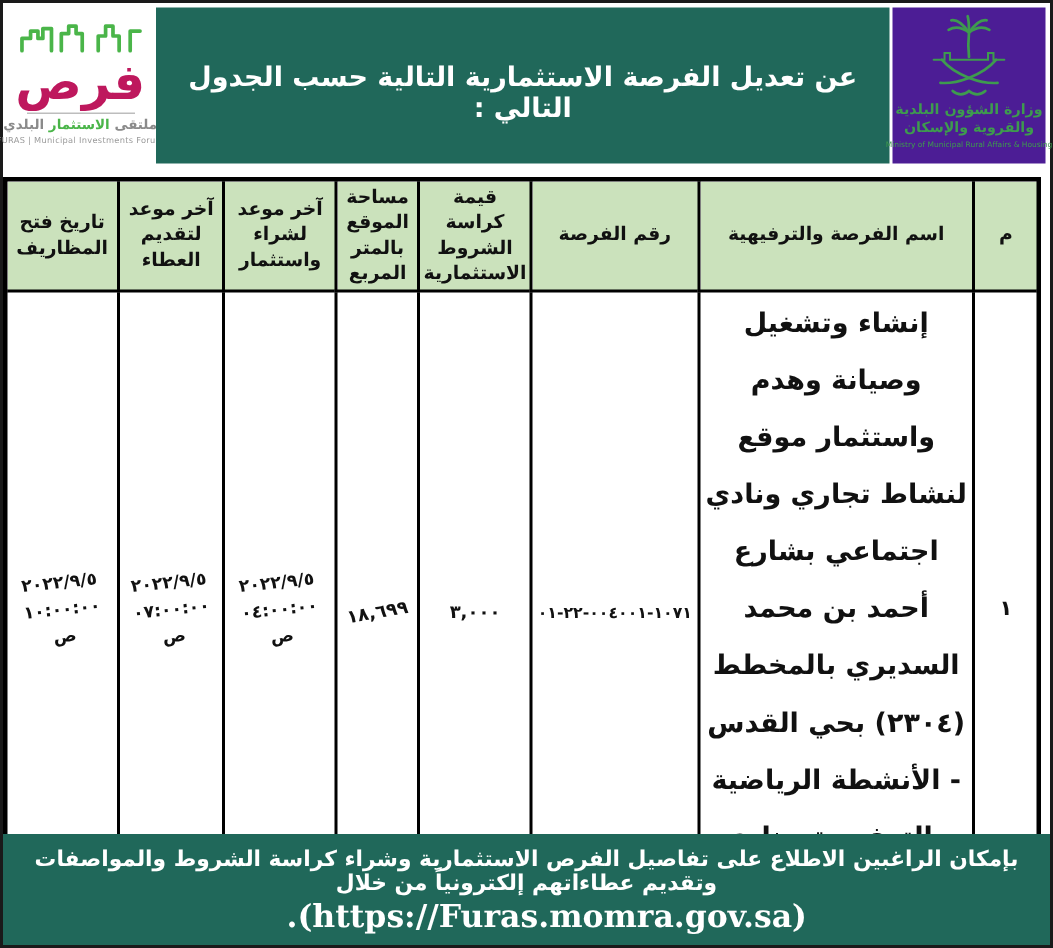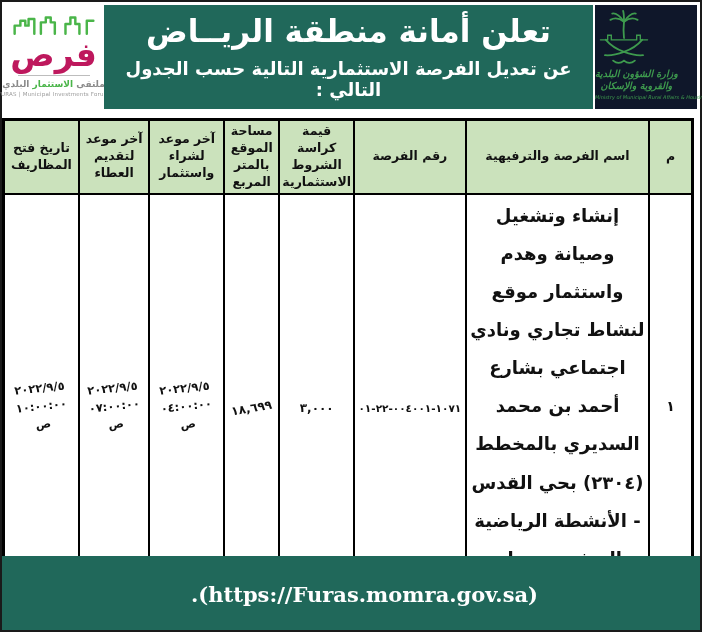--- a/index.html
+++ b/index.html
@@ -16,22 +16,22 @@
   .furas-sub{font-size:9px;font-weight:bold;color:#8a8a8a;white-space:nowrap;}
   .furas-sub .hl{color:#4ab549;}
   .furas-en{font-size:5.5px;color:#9a9a9a;margin-top:2px;white-space:nowrap;}
   .furas-en{letter-spacing:.2px;}
 
   .banner{flex:1;background:#20685a;color:#ffffff;text-align:center;margin:0 2px;
           display:flex;flex-direction:column;justify-content:center;}
   .t1{font-size:31px;font-weight:bold;line-height:1.15;}
   .t2{font-size:18px;font-weight:bold;margin-top:9px;}
 
-  .ministry{width:102px;background:#0f172a;display:flex;flex-direction:column;align-items:flex-start;
-            justify-content:flex-start;padding-top:4px;box-sizing:border-box;font-style:italic;}
+  .ministry{width:102px;background:#4c1d95;display:flex;flex-direction:column;align-items:center;
+            justify-content:flex-start;padding-top:4px;box-sizing:border-box;}
   .min-ar{font-size:9.5px;font-weight:bold;color:#3e9b4e;text-align:center;line-height:1.25;margin-top:1px;}
   .min-en{font-size:5px;color:#3e9b4e;margin-top:2px;white-space:nowrap;}
 
   
   table.grid{position:absolute;top:116px;right:6px;border-collapse:collapse;table-layout:fixed;
              background:#ffffff;border:3px solid #000;}
   table.grid th,table.grid td{border:2px solid #000;padding:2px;text-align:center;vertical-align:middle;
              color:#111;font-weight:bold;overflow:hidden;}
   table.grid th{background:#cbe2bc;font-size:12.5px;line-height:1.35;height:58px;}
   table.grid td{background:#ffffff;height:366px;}
@@ -73,21 +73,20 @@
       <div class="furas-div"></div>
       <div class="furas-sub" dir="rtl">
         <span>ملتقى</span>
         <span class="hl">الاستثمار</span>
         <span>البلدي</span>
       </div>
       <div class="furas-en">FURAS | Municipal Investments Forum</div>
     </div>
 
     <div class="banner" dir="rtl">
-      <div class="t1">تعلن أمانة منطقة الريــاض</div>
       <div class="t2">عن تعديل الفرصة الاستثمارية التالية حسب الجدول التالي :</div>
     </div>
 
     <div class="ministry">
       <svg width="58" height="58" viewBox="0 0 64 64">
         <g fill="none" stroke="#3e9b4e" stroke-width="2" stroke-linecap="round">
 
           <path stroke-width="1.5" d="M6 34 h8 v-5 h4 v5 h28 v-5 h4 v5 h8"></path>
 
           <path d="M32 14 q-1 9 0 18"></path>
@@ -164,18 +163,19 @@
           <div class="datetime tilt-slight">
             <div>٢٠٢٢/٩/٥</div>
             <div>١٠:٠٠:٠٠ ص</div>
           </div>
         </td>
       </tr>
     </tbody>
   </table>
 
   <div class="footer" dir="rtl">
+    <div class="f1">بإمكان الراغبين الاطلاع على تفاصيل الفرص الاستثمارية وشراء كراسة الشروط والمواصفات وتقديم عطاءاتهم إلكترونياً من خلال</div>
     <div class="f2">
       <span class="url">(https://Furas.momra.gov.sa).</span>
     </div>
   </div>
 
 </div>
 
 </body></html>

